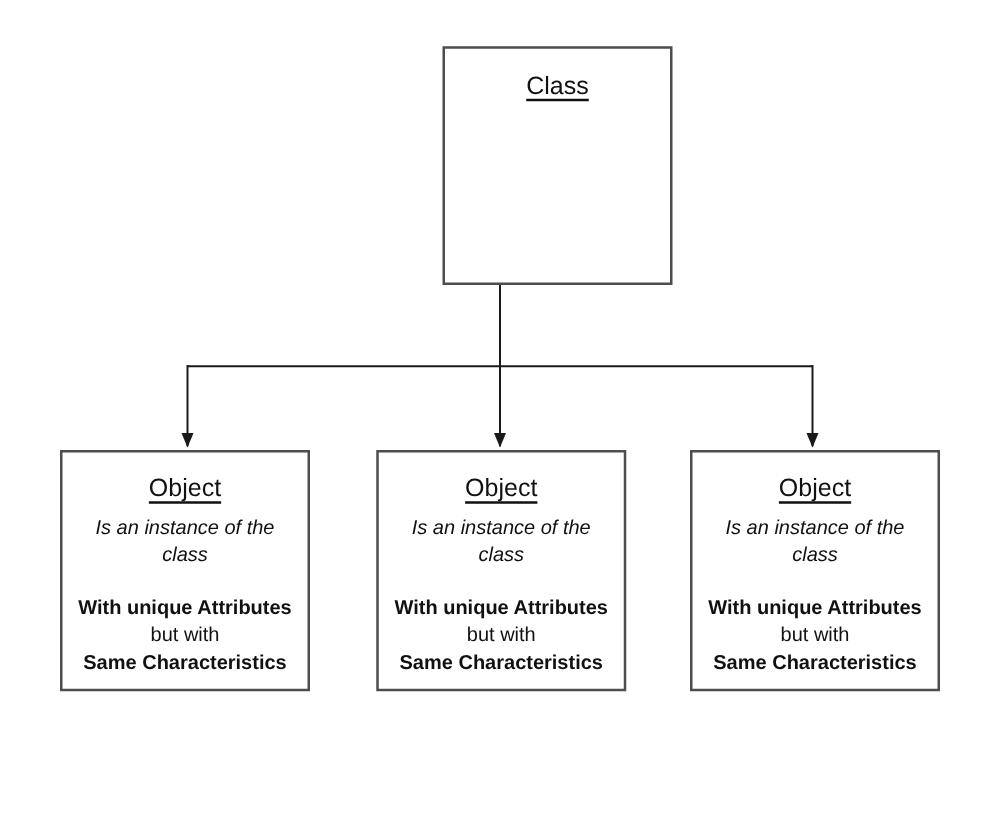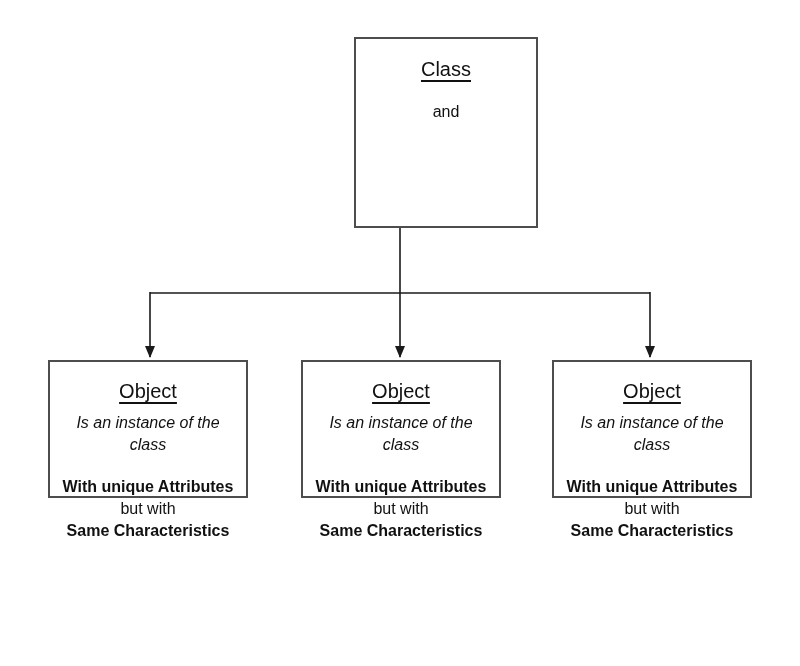--- a/index.html
+++ b/index.html
@@ -27,21 +27,21 @@
     left: 316px;
     top: 37px;
     width: 184px;
     height: 191px;
     padding: 18px 6px 0;
     margin-left: 38px;
   }
   .object-box {
     top: 360px;
     width: 200px;
-    height: 138px;
+    height: 193px;
     padding: 17px 4px 16px;
   }
   #object-box-1 { left: 48px; }
   #object-box-2 { left: 301px; }
   #object-box-3 { left: 552px; }
 
   .box-title {
     display: inline-block;
     font-size: 20px;
     line-height: 24px;
@@ -80,21 +80,20 @@
 </head>
 <body>
 
 <div id="stage">
 
   <div class="node" id="class-box">
     <div>
       <span class="box-title">Class</span>
     </div>
     <div class="box-lines">
-      <div>and</div>
     </div>
   </div>
 
   <svg id="connector-svg" width="800" height="666" viewBox="0 0 800 666">
     <defs>
       <marker id="arrowhead" markerUnits="userSpaceOnUse" markerWidth="12" markerHeight="10" refX="11" refY="5" orient="auto">
         <path d="M0,0 L12,5 L0,10 Z" fill="#1a1a1a"></path>
       </marker>
     </defs>
     <line x1="400" y1="228" x2="400" y2="293" stroke="#1a1a1a" stroke-width="1.6"></line>

